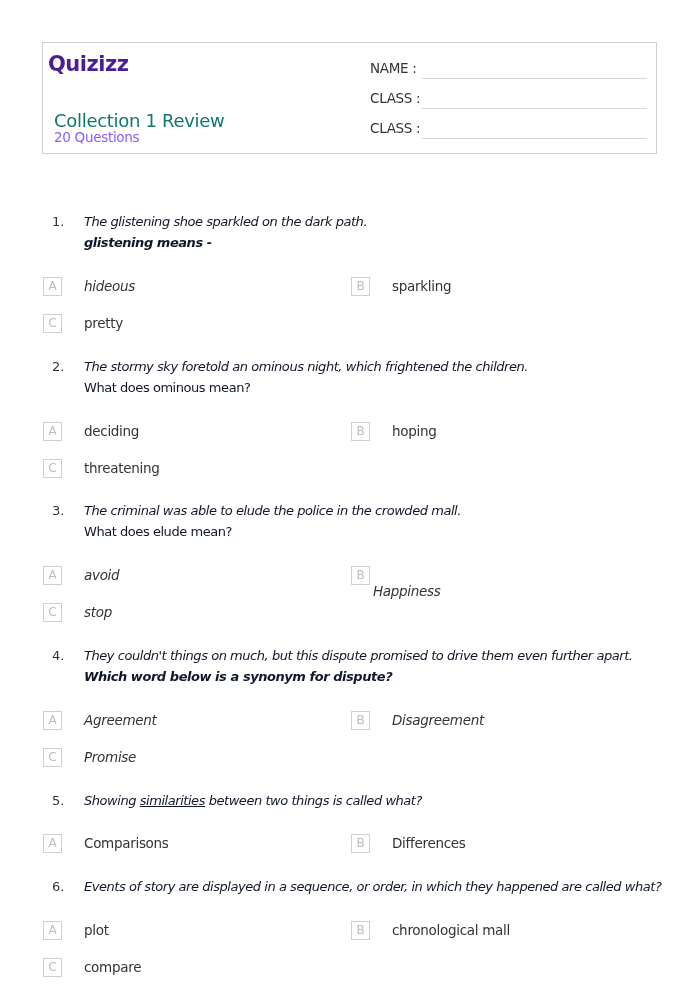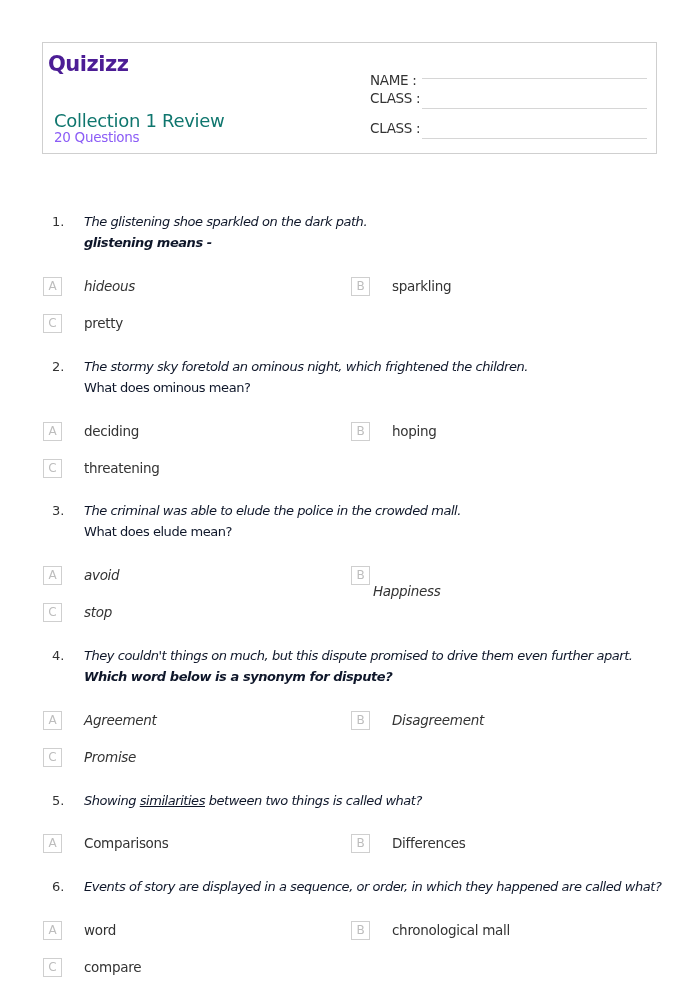--- a/index.html
+++ b/index.html
@@ -24,21 +24,21 @@
   u { text-decoration:underline; }
 </style>
 </head>
 <body>
 
 <div class="header">
   <div class="logo">Quizizz</div>
   <div class="title">Collection 1 Review</div>
   <div class="subtitle">20 Questions</div>
 
-  <div class="field" style="top:17px;margin-top:12px;">NAME :</div>
+  <div class="field" style="top:17px;">NAME :</div>
   <div class="field-line" style="top:35px;"></div>
   <div class="field" style="top:47px;">CLASS :</div>
   <div class="field-line" style="top:65px;"></div>
   <div class="field" style="top:77px;">CLASS  :</div>
   <div class="field-line" style="top:95px;"></div>
 </div>
 
 <div class="q" style="top:214px;">
   <div class="qnum">1.</div>
   <div class="qtext it">The glistening shoe sparkled on the dark path.</div>
@@ -93,18 +93,18 @@
   <div class="box" style="left:43px; top:41px;">A</div>
   <div class="opttext" style="left:84px; top:42px;">Comparisons</div>
   <div class="box" style="left:351px; top:41px;">B</div>
   <div class="opttext" style="left:392px; top:42px;">Differences</div>
 </div>
 
 <div class="q" style="top:879px;">
   <div class="qnum">6.</div>
   <div class="qtext it">Events of story are displayed in a sequence, or order, in which they happened are called what?</div>
   <div class="box" style="left:43px; top:42px;">A</div>
-  <div class="opttext" style="left:84px; top:43px;">word</div>
+  <div class="opttext" style="left:84px; top:43px;">plot</div>
   <div class="box" style="left:351px; top:42px;">B</div>
   <div class="opttext" style="left:392px; top:43px;">chronological mall</div>
   <div class="box" style="left:43px; top:79px;">C</div>
   <div class="opttext" style="left:84px; top:80px;">compare</div>
 </div>
 
 </body></html>

